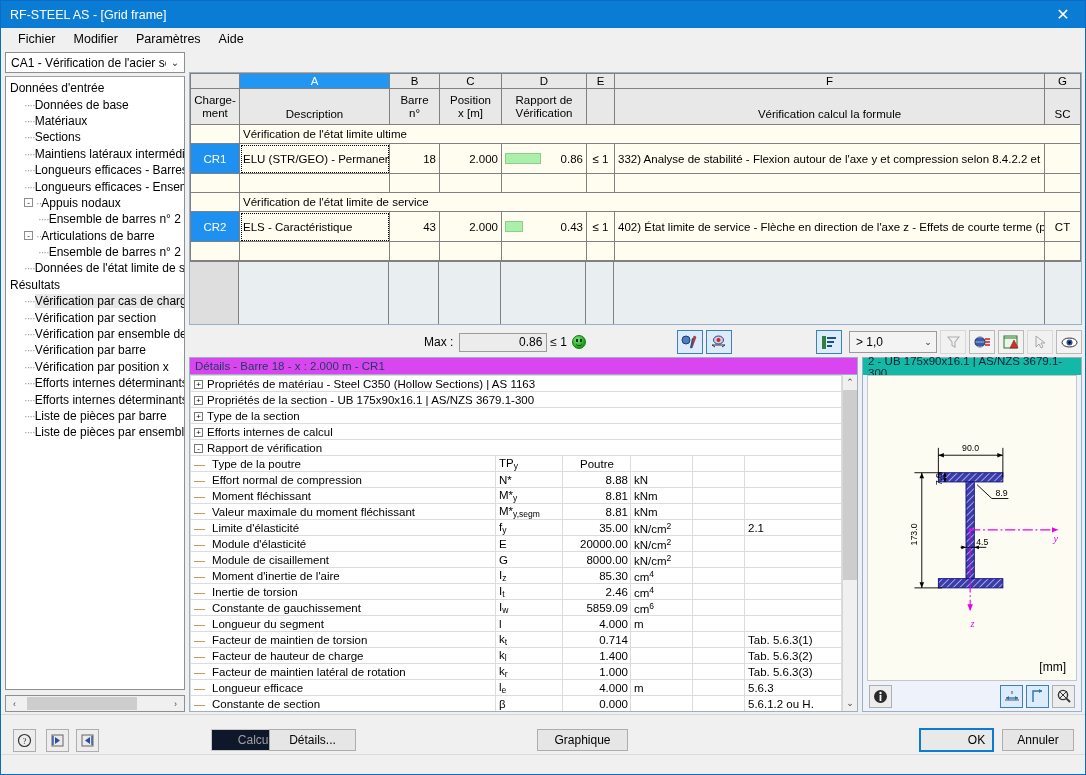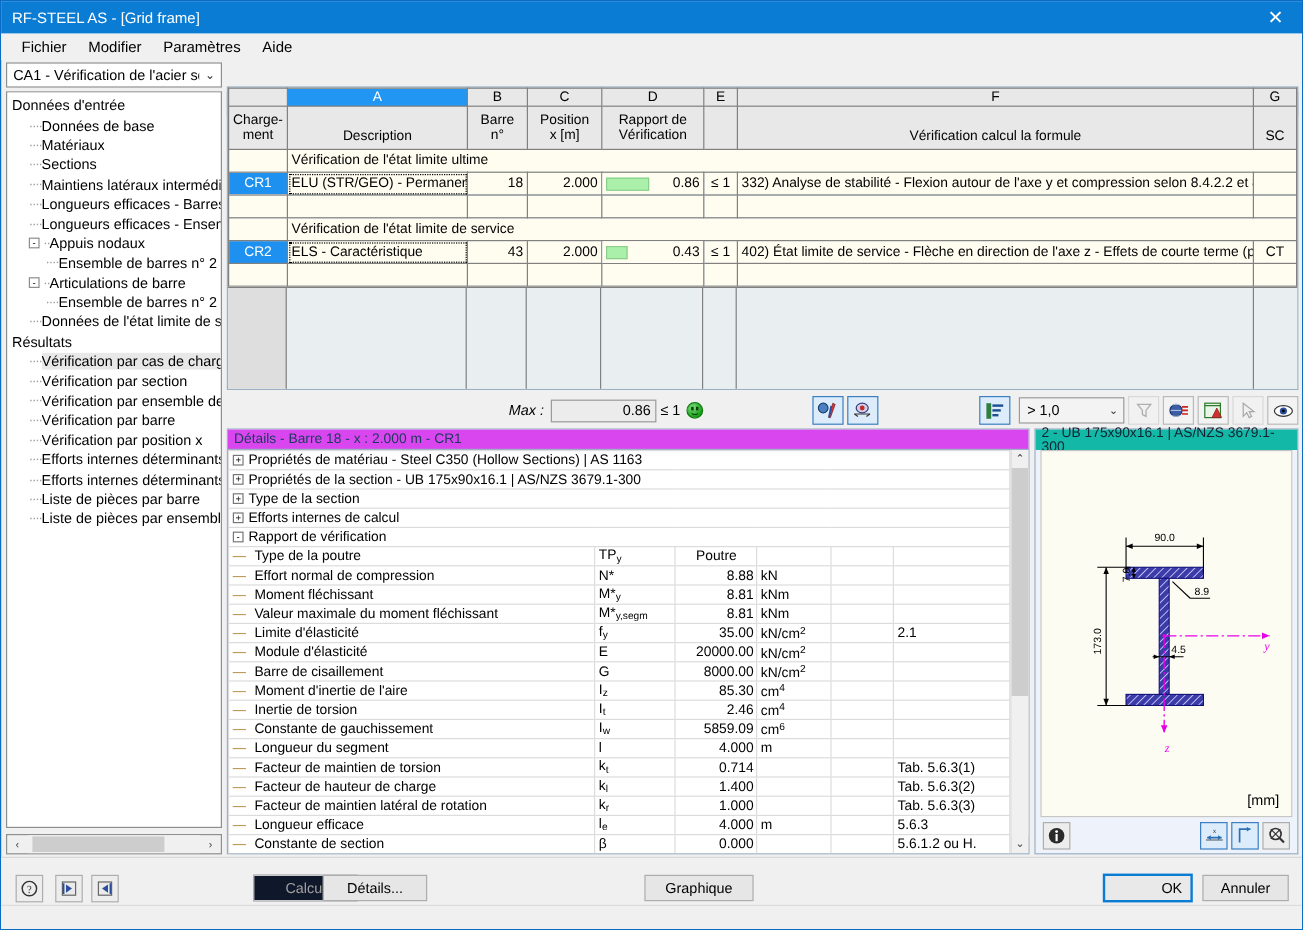--- a/index.html
+++ b/index.html
@@ -86,39 +86,39 @@
     display:flex; flex-direction:column;
   }
   table.grid { border-collapse:collapse; width:100%; table-layout:fixed; font-size:11.5px; }
   table.grid td, table.grid th { border:1px solid #808080; padding:0 3px; overflow:hidden; white-space:nowrap; }
 
   .colhdr { background:#e8e8e8; text-align:center; height:15px; font-weight:normal; font-size:11.5px; }
   .colhdr.selhdr { background:#2196f3; color:#fff; }
   .subhdr { background:#e8e8e8; text-align:center; height:36px; font-weight:normal; vertical-align:middle; line-height:13px; }
   td.rowhdr { background:#d8d8d8; text-align:center; }
   td.rowhdr.selrow { background:#1e90ef; color:#fff; }
-  tr.datarow td { background:#fffdf0; height:19px; }
+  tr.datarow td { background:#fffdf0; height:30px; }
   tr.grouprow td { background:#fffdf0; height:19px; }
   tr.blankrow td { background:#fffdf0; height:19px; }
   td.num { text-align:right; }
   td.ctr { text-align:center; }
   td.focus { outline:1px dotted #000; outline-offset:-2px; }
   .ratio-bar { display:block; height:11px; background:#aaf0aa; border:1px solid #8ccf8c; }
 
   .filler { flex:1; background:#e9eff0; display:flex; }
   .filler .fl-left { width:49px; background:#dedede; border-right:1px solid #808080; border-top:1px solid #808080;}
   .filler .fl-rest { flex:1; border-top:1px solid #808080; display:flex; }
   .fl-col { border-right:1px solid #808080; }
 
   
   .gridtools {
     position:absolute; top:277px; left:0; right:0; height:26px;
     display:flex; align-items:center;
   }
-  .max-label { margin-left:235px; font-size:12px;font-style:italic; }
+  .max-label { margin-left:235px; font-size:12px; }
   .max-field {
     width:88px; height:19px; border:1px solid #9b9b9b; background:#ececec;
     text-align:right; padding-right:4px; line-height:17px; font-size:12px; margin-left:6px;
   }
   .le1 { margin-left:3px; font-size:12px; }
   .smiley {
     width:14px; height:14px; border-radius:50%; margin-left:5px;
     background:radial-gradient(circle at 35% 30%, #7de07d, #1a9e1a 70%);
     position:relative; border:1px solid #0c7a0c;
   }
@@ -626,21 +626,21 @@
                   </tr>
                   <tr>
                     <td><span class="leafdash">—</span><span>Module d'élasticité</span></td>
                     <td><span>E</span></td>
                     <td class="dnum">20000.00</td>
                     <td><span>kN/cm</span><sup>2</sup></td>
                     <td></td>
                     <td></td>
                   </tr>
                   <tr>
-                    <td><span class="leafdash">—</span><span>Barre de cisaillement</span></td>
+                    <td><span class="leafdash">—</span><span>Module de cisaillement</span></td>
                     <td><span>G</span></td>
                     <td class="dnum">8000.00</td>
                     <td><span>kN/cm</span><sup>2</sup></td>
                     <td></td>
                     <td></td>
                   </tr>
                   <tr>
                     <td><span class="leafdash">—</span><span>Moment d'inertie de l'aire</span></td>
                     <td><span>I</span><sub>z</sub></td>
                     <td class="dnum">85.30</td>

